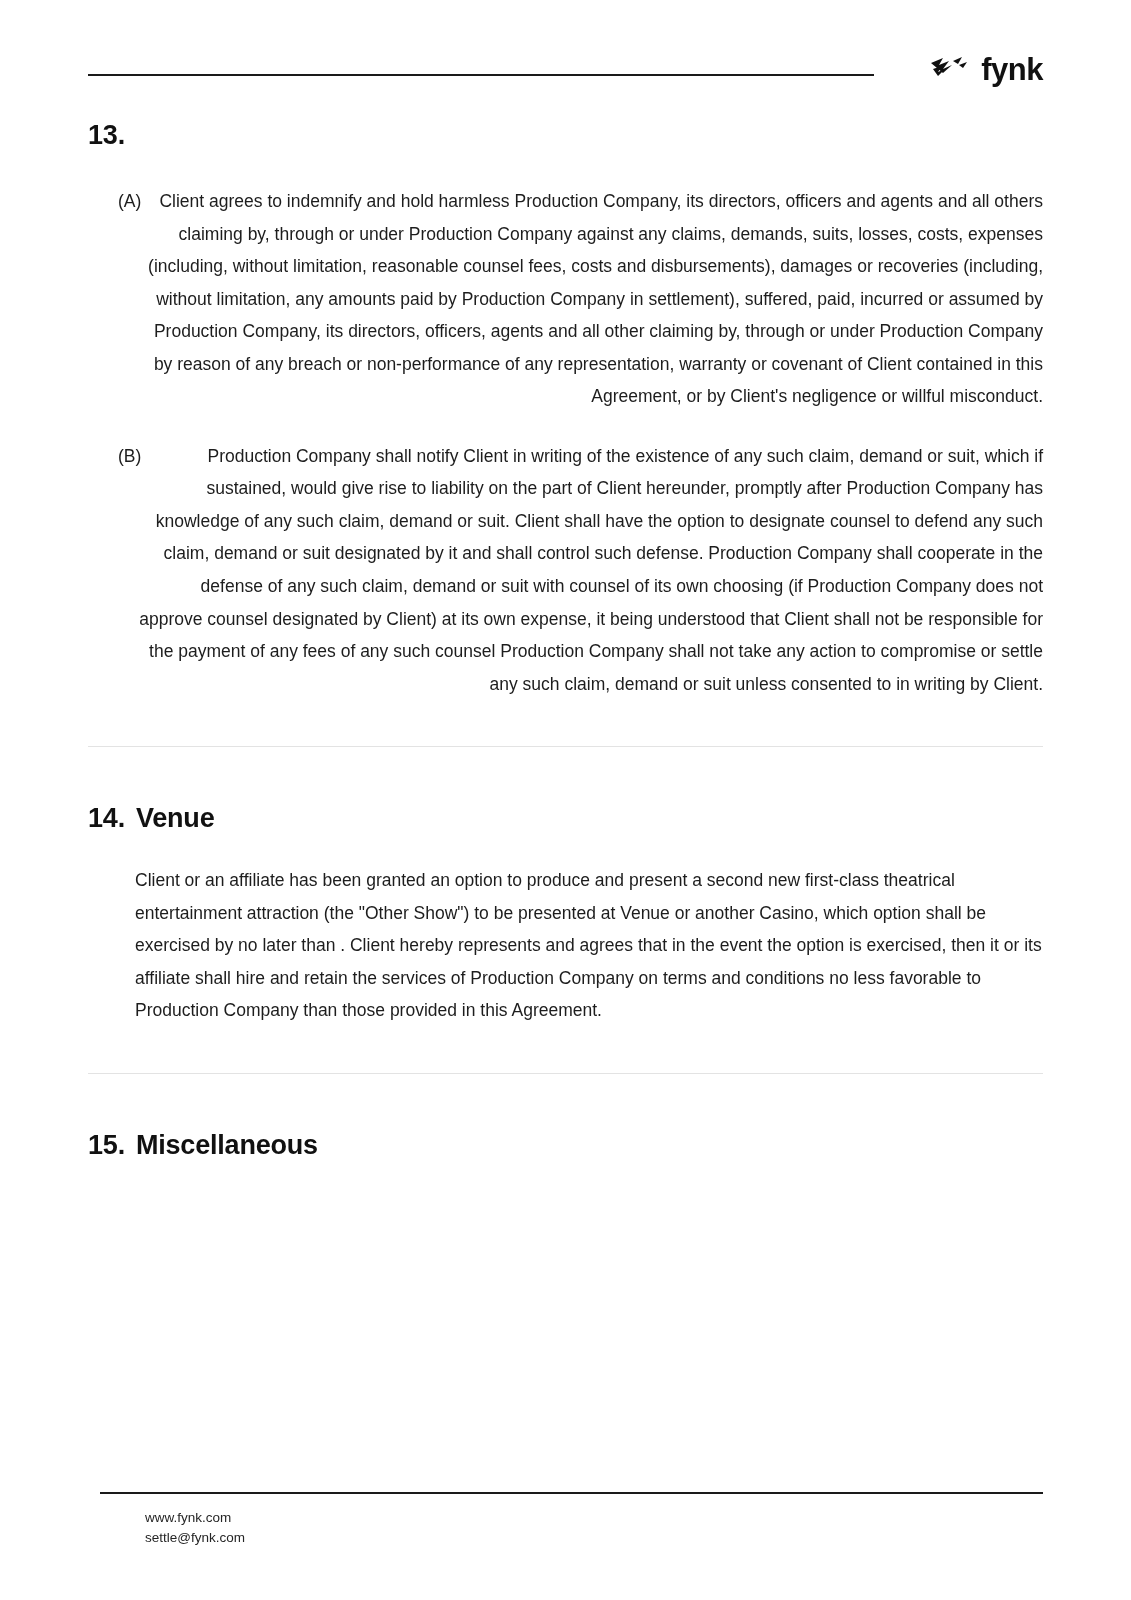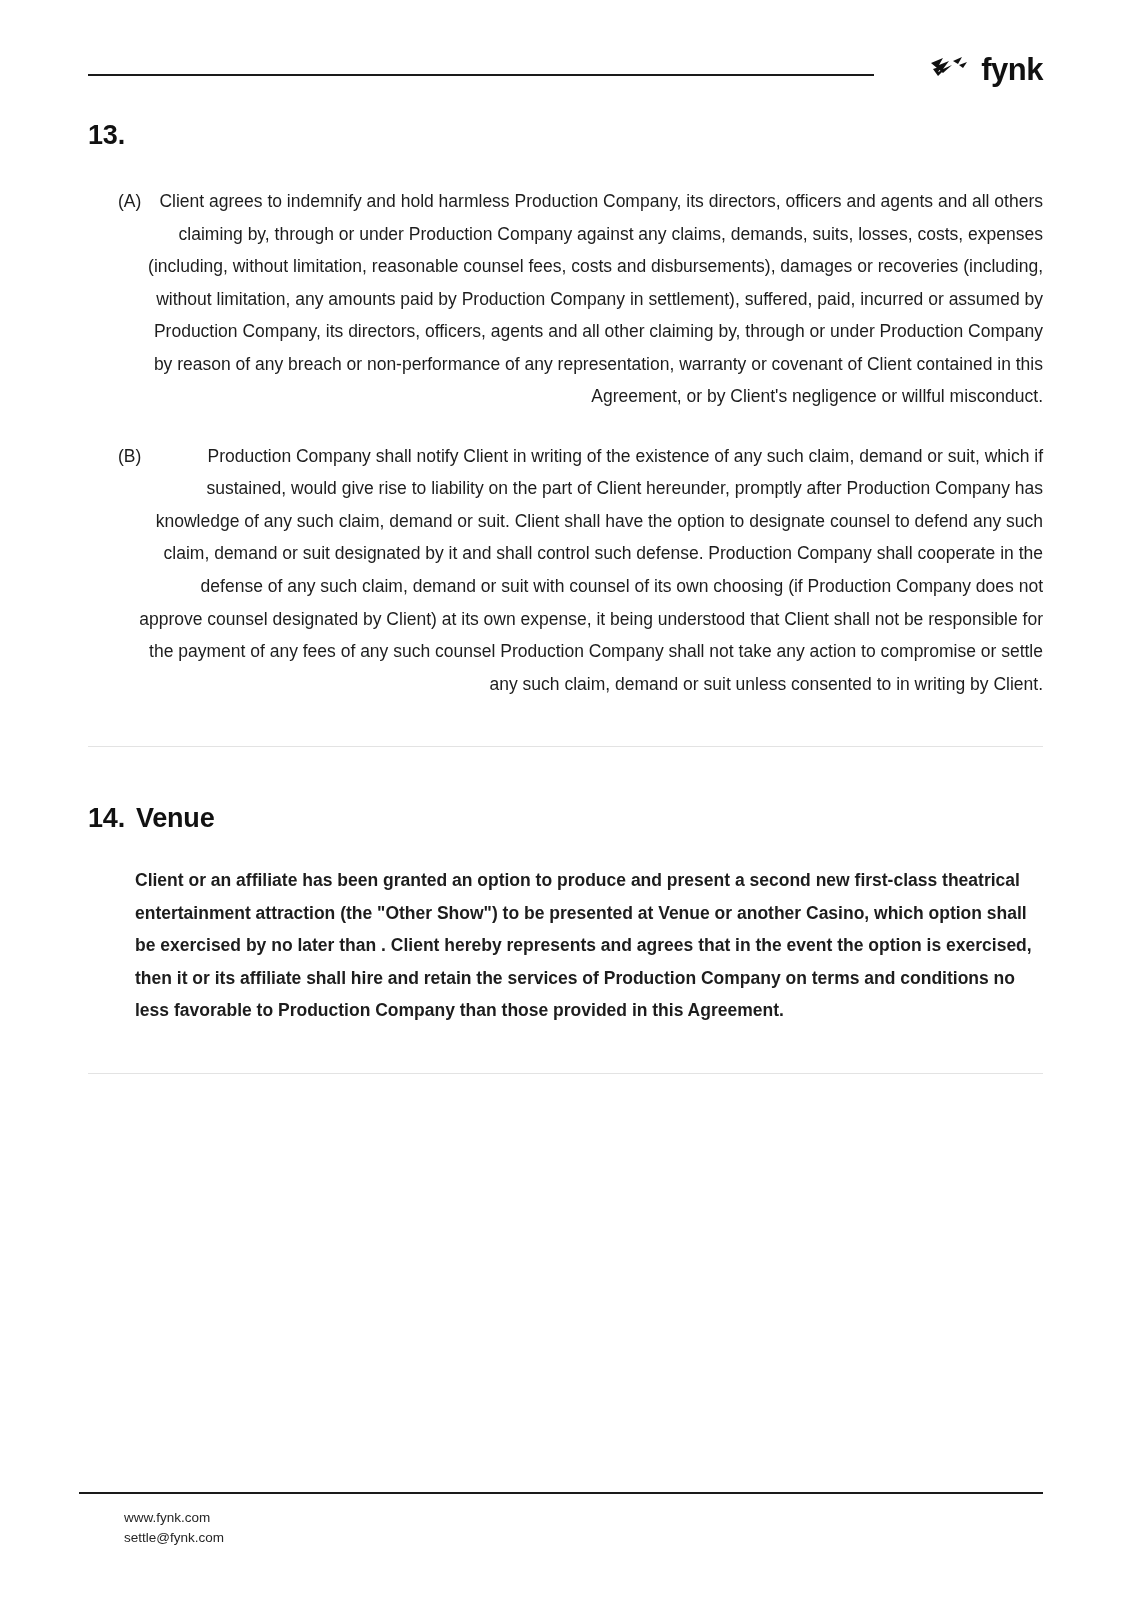--- a/index.html
+++ b/index.html
@@ -101,36 +101,35 @@
   .clause-body {
     flex: 1 1 auto;
     text-align: right;
   }
 
   .para {
     font-size: 17.5px;
     line-height: 1.86;
     color: #1d1d1d;
     margin: 30px 0 4px 47px;
-    font-weight: bold;
   }
 
   .divider {
     height: 1px;
     background: #e3e3e3;
     margin: 46px 0 0 0;
   }
 
   .block { margin-top: 0; }
   .block.spaced { margin-top: 56px; }
 
   
   .footer {
     position: absolute;
-    left: 79px;
+    left: 100px;
     right: 88px;
     bottom: 52px;
   }
   .footer-rule {
     height: 2px;
     background: #1a1a1a;
     width: 100%;
   }
   .footer-lines {
     margin-top: 14px;
@@ -183,20 +182,26 @@
 
     <div class="block spaced">
       <h1 class="section-title">
         <span class="section-num">14.</span>
         <span>Venue</span>
       </h1>
       <p class="para">Client or an affiliate has been granted an option to produce and present a second new first-class theatrical entertainment attraction (the "Other Show") to be presented at Venue or another Casino, which option shall be exercised by no later than . Client hereby represents and agrees that in the event the option is exercised, then it or its affiliate shall hire and retain the services of Production Company on terms and conditions no less favorable to Production Company than those provided in this Agreement.</p>
       <div class="divider"></div>
     </div>
 
+    <div class="block spaced">
+      <h1 class="section-title">
+        <span class="section-num">15.</span>
+        <span>Miscellaneous</span>
+      </h1>
+    </div>
 
   </div>
 
   <div class="footer">
     <div class="footer-rule"></div>
     <div class="footer-lines">
       <div>www.fynk.com</div>
       <div>settle@fynk.com</div>
     </div>
   </div>

